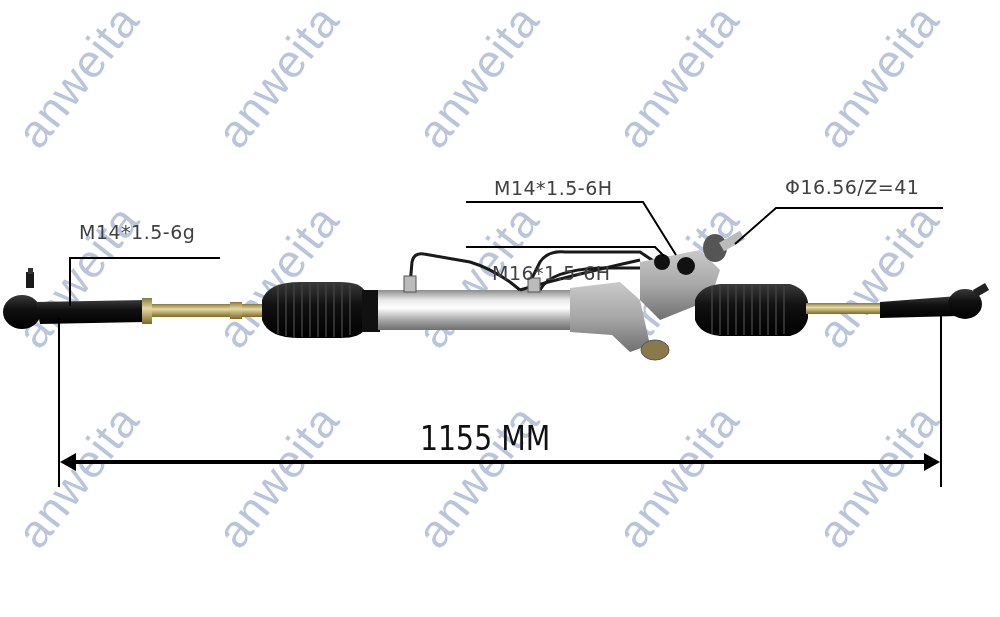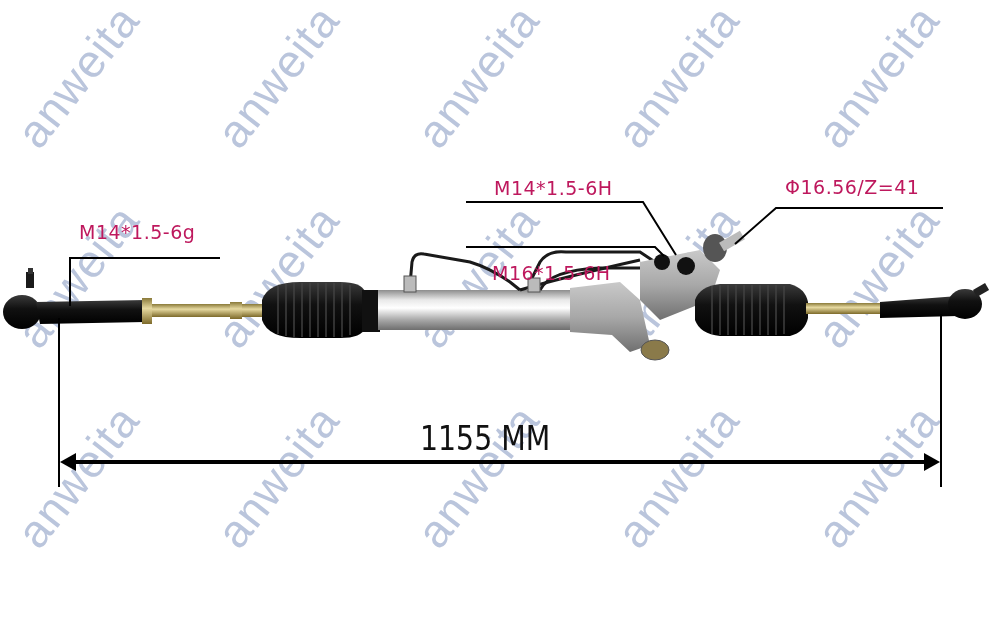--- a/index.html
+++ b/index.html
@@ -1,18 +1,18 @@
 <!DOCTYPE html>
 <html><head>
   <meta charset="utf-8">
   <style>
     html, body { margin: 0; padding: 0; background: #ffffff; }
     body { width: 1000px; height: 617px; position: relative; overflow: hidden; font-family: "DejaVu Sans", sans-serif; }
     #stage { position: absolute; left: 0; top: 0; width: 1000px; height: 617px; }
-    .label { position: absolute; font-family: "DejaVu Sans", sans-serif; font-size: 19px; color: #be185d; white-space: nowrap; letter-spacing: 0.5px; }
+    .label { position: absolute; font-family: "DejaVu Sans", sans-serif; font-size: 19px; color: #404040; white-space: nowrap; letter-spacing: 0.5px; }
     .dim-label { position: absolute; font-family: "DejaVu Sans", sans-serif; font-size: 33px; color: #111; white-space: nowrap; transform: scaleX(0.86); transform-origin: left top; }
     .wm { position: absolute; font-family: "Liberation Sans", sans-serif; font-size: 46px; color: #aebbd6; opacity: 0.85; transform: rotate(-52deg); transform-origin: left bottom; white-space: nowrap; letter-spacing: 1px; }
     svg { position: absolute; left: 0; top: 0; }
   </style>
 </head>
 <body>
 
 <div id="stage">
 
   <div id="wm-layer">

